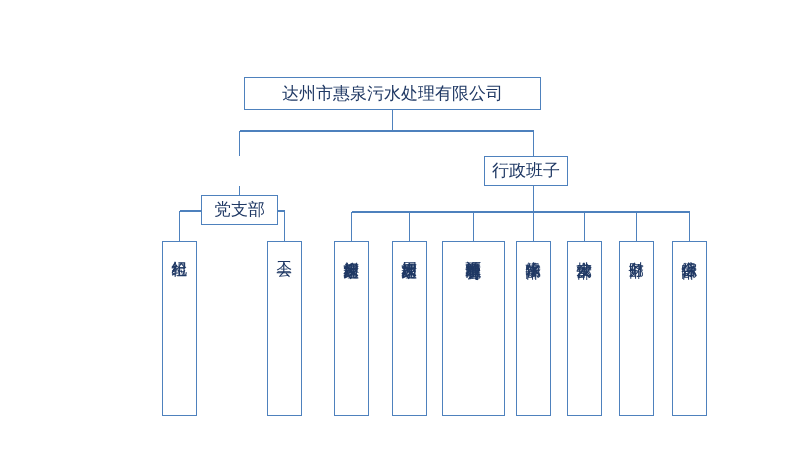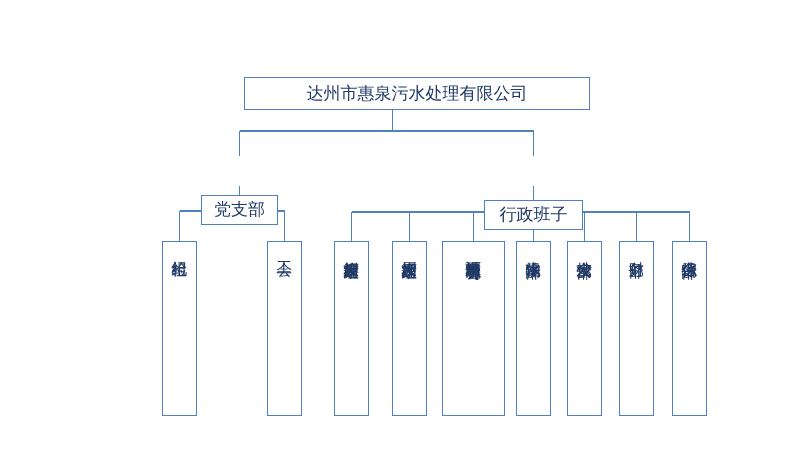--- a/index.html
+++ b/index.html
@@ -93,29 +93,29 @@
       <path d="M351.5,212 L351.5,241"></path>
       <path d="M409.5,212 L409.5,241"></path>
       <path d="M473.5,212 L473.5,241"></path>
       <path d="M533.5,212 L533.5,241"></path>
       <path d="M584.5,212 L584.5,241"></path>
       <path d="M636.5,212 L636.5,241"></path>
       <path d="M689.5,212 L689.5,241"></path>
     </g>
   </svg>
 
-  <div class="node horiz" style="left:244px; top:77px; width:346px; height:33px;">
+  <div class="node horiz" style="left:244px; top:77px; width:297px; height:33px;">
     <span class="label">达州市惠泉污水处理有限公司</span>
   </div>
 
   <div class="node horiz" style="left:201px; top:156px; width:77px; height:30px;margin-top:39px;">
     <span class="label">党支部</span>
   </div>
 
-  <div class="node horiz" style="left:484px; top:156px; width:99px; height:30px;margin-top:44px;">
+  <div class="node horiz" style="left:484px; top:156px; width:84px; height:30px;">
     <span class="label">行政班子</span>
   </div>
 
   <div class="node vert" style="left:162px; top:241px; width:35px; height:175px;">
     <span class="label">纪检组</span>
   </div>
 
   <div class="node vert" style="left:267px; top:241px; width:35px; height:175px;">
     <span class="label">工会</span>
   </div>

